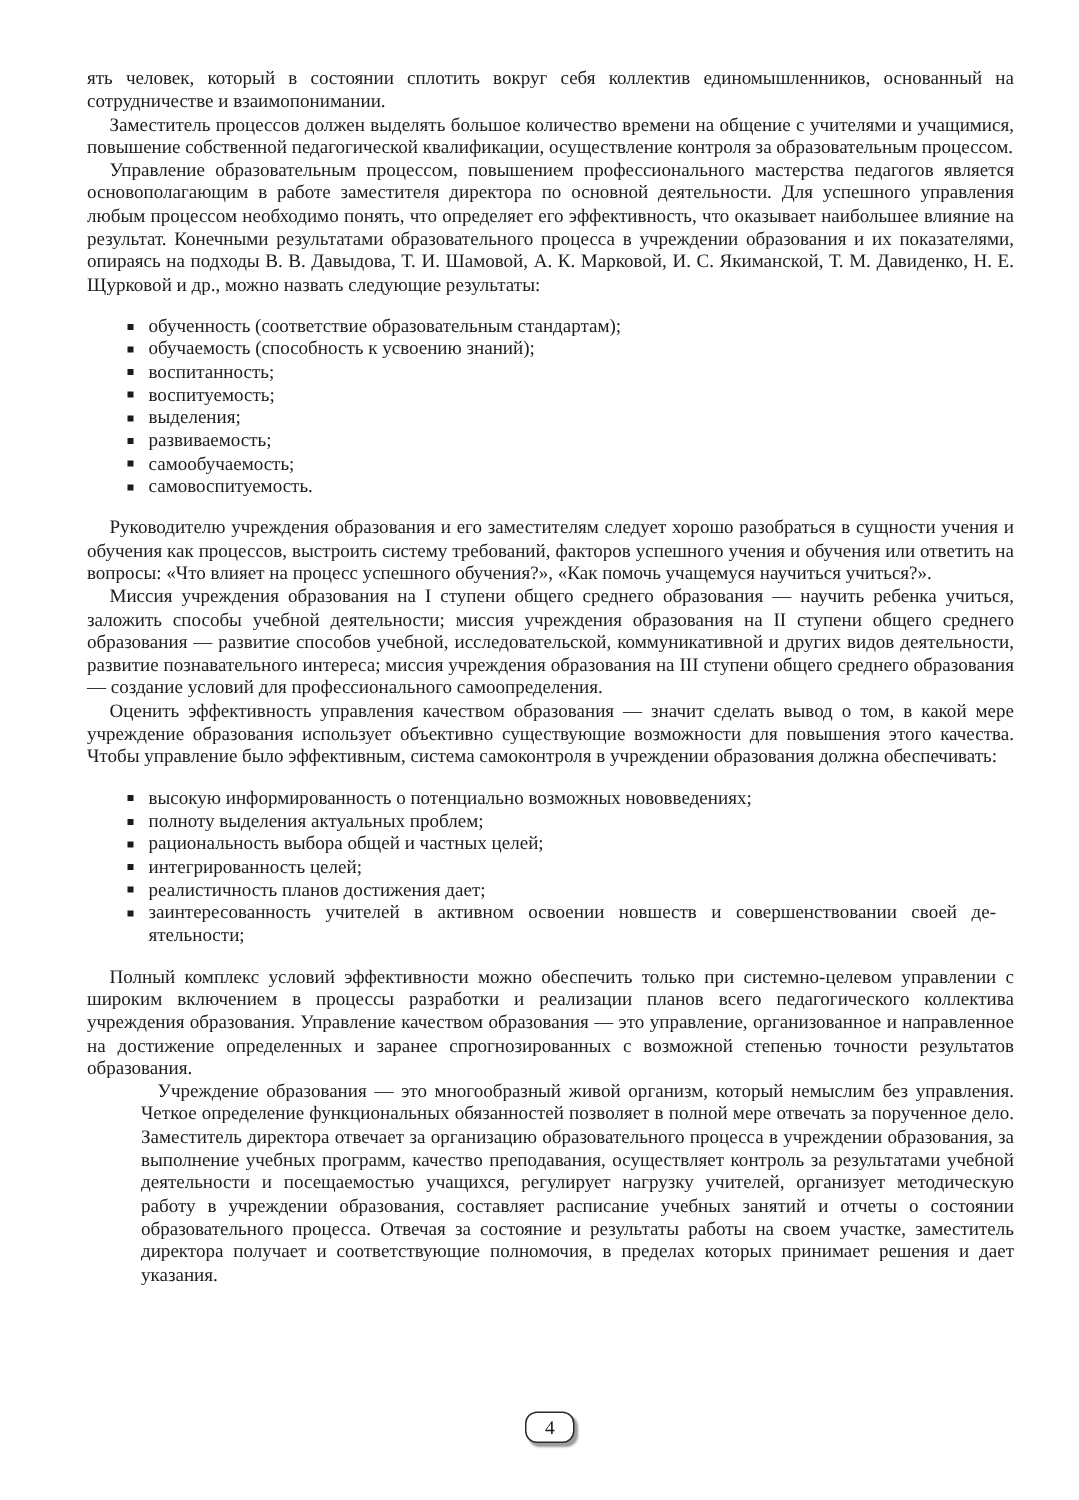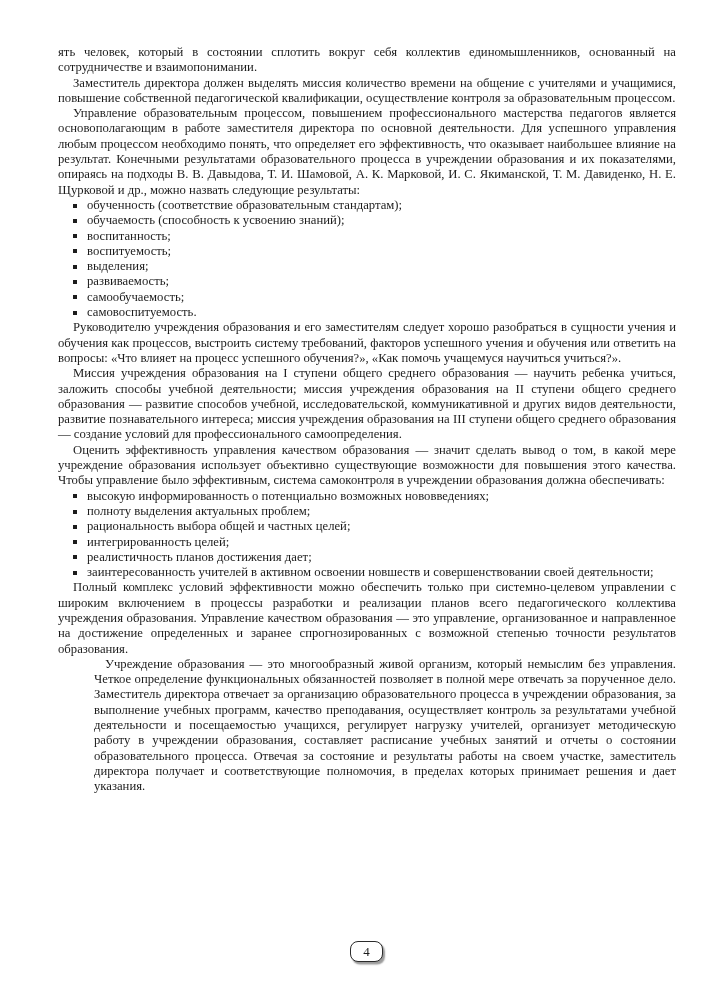--- a/index.html
+++ b/index.html
@@ -32,21 +32,21 @@
     text-indent: 15px;
   }
   .para.no-indent {
     text-indent: 0;
   }
   .para.small-indent {
     text-indent: 11px;
     margin-left: 36px;
   }
   ul.bullets {
-    margin: 0;
+    margin: 12px;
     padding: 0;
     list-style: none;
   }
   ul.bullets li {
     position: relative;
     padding-left: 29px;
   }
   ul.bullets li .sq {
     position: absolute;
     left: 15px;
@@ -72,21 +72,21 @@
     color: #1c1c1c;
   }
 </style>
 </head>
 <body>
 
 <div class="page">
   <div class="text-block">
 
     <p class="para no-indent">ять человек, который в состоянии сплотить вокруг себя коллектив единомышленников, основанный на сотрудничестве и взаимопонимании.</p>
-    <p class="para">Заместитель директора должен выделять миссия количество времени на общение с учителями и учащимися, повышение собственной педагогической квалификации, осуществление контроля за образовательным процессом.</p>
+    <p class="para">Заместитель процессов должен выделять большое количество времени на общение с учителями и учащимися, повышение собственной педагогической квалификации, осуществление контроля за образовательным процессом.</p>
     <p class="para">Управление образовательным процессом, повышением профессионального мастерства педаго­гов является основополагающим в работе заместителя директора по основной деятельности. Для успешного управления любым процессом необходимо понять, что определяет его эффективность, что оказывает наибольшее влияние на результат. Конечными результатами образовательного процесса в учреждении образования и их показателями, опираясь на подходы В. В. Давыдова, Т. И. Шамовой, А. К. Марковой, И. С. Якиманской, Т. М. Давиденко, Н. Е. Щурковой и др., можно назвать следующие результаты:</p>
 
     <ul class="bullets">
       <li><span class="sq"></span><span>обученность (соответствие образовательным стандартам);</span></li>
       <li><span class="sq"></span><span>обучаемость (способность к усвоению знаний);</span></li>
       <li><span class="sq"></span><span>воспитанность;</span></li>
       <li><span class="sq"></span><span>воспитуемость;</span></li>
       <li><span class="sq"></span><span>выделения;</span></li>
       <li><span class="sq"></span><span>развиваемость;</span></li>
       <li><span class="sq"></span><span>самообучаемость;</span></li>

